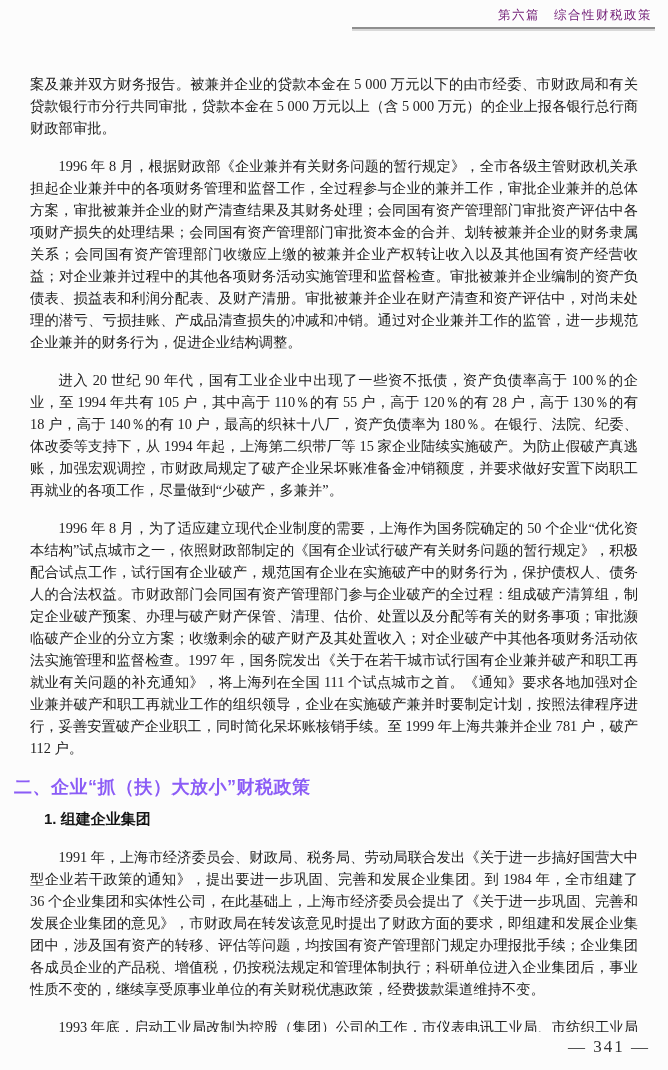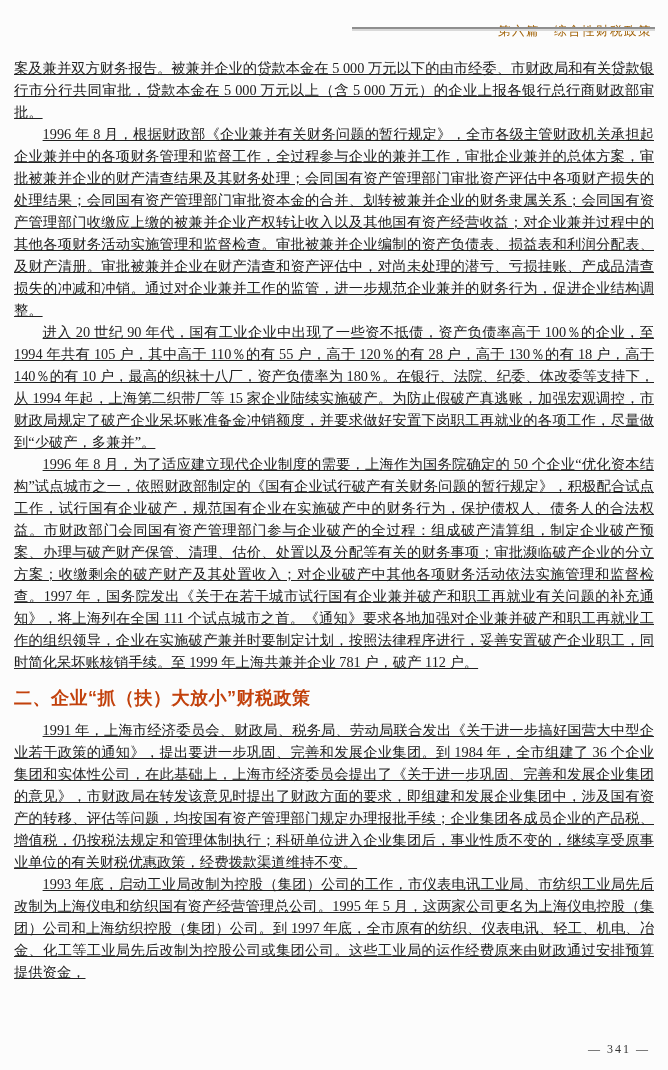--- a/index.html
+++ b/index.html
@@ -13,25 +13,25 @@
   .page {
     position: relative;
     width: 668px;
     height: 1070px;
     background: #fcfcfc;
     font-family: "Liberation Serif", "DejaVu Serif", serif;
     color: #212121;
   }
   .running-header {
     position: absolute;
-    top: 23px;
+    top: 7px;
     right: 16px;
     font-size: 12.5px;
     letter-spacing: 1.5px;
-    color: #a16207;
+    color: #701a75;
     white-space: nowrap;
   }
   .header-rule {
     position: absolute;
     top: 27px;
     left: 352px;
     right: 13px;
     height: 4px;
     background: linear-gradient(to bottom, #8e8e8e 0%, #8e8e8e 48%, #d9d9d9 48%, #d9d9d9 100%);
   }
@@ -41,51 +41,50 @@
     left: 14px;
     width: 640px;
     bottom: 38px;
     overflow: hidden;
     font-size: 14.3px;
     line-height: 22px;
     text-align: justify;
     text-justify: inter-ideograph;
   }
   .body-text p {
-    margin: 0;
+    margin: 16px;
     text-indent: 2em;
-    text-decoration: underline;
   }
   .body-text p.no-indent {
     text-indent: 0;
   }
   .section-heading {
     font-family: "Liberation Sans", "DejaVu Sans", sans-serif;
     font-weight: bold;
     font-size: 18px;
     line-height: 25px;
     letter-spacing: 0.5px;
-    color: #c2410c;
+    color: #8b5cf6;
     margin: 13px 0 8px 0;
     text-indent: 0;
   }
   .sub-heading {
     font-family: "Liberation Sans", "DejaVu Sans", sans-serif;
     font-weight: bold;
     font-size: 15px;
     line-height: 22px;
     color: #151515;
     margin: 3px 0 2px 0;
     text-indent: 2em;
   }
   .page-number {
     position: absolute;
     bottom: 13px;
     right: 18px;
-    font-size: 12px;
+    font-size: 17px;
     letter-spacing: 2px;
     color: #333333;
     white-space: nowrap;
   }
 </style>
 </head>
 <body>
 
 <div class="page">
 
@@ -99,20 +98,21 @@
 
     <p>1996 年 8 月，根据财政部《企业兼并有关财务问题的暂行规定》，全市各级主管财政机关承担起企业兼并中的各项财务管理和监督工作，全过程参与企业的兼并工作，审批企业兼并的总体方案，审批被兼并企业的财产清查结果及其财务处理；会同国有资产管理部门审批资产评估中各项财产损失的处理结果；会同国有资产管理部门审批资本金的合并、划转被兼并企业的财务隶属关系；会同国有资产管理部门收缴应上缴的被兼并企业产权转让收入以及其他国有资产经营收益；对企业兼并过程中的其他各项财务活动实施管理和监督检查。审批被兼并企业编制的资产负债表、损益表和利润分配表、及财产清册。审批被兼并企业在财产清查和资产评估中，对尚未处理的潜亏、亏损挂账、产成品清查损失的冲减和冲销。通过对企业兼并工作的监管，进一步规范企业兼并的财务行为，促进企业结构调整。</p>
 
     <p>进入 20 世纪 90 年代，国有工业企业中出现了一些资不抵债，资产负债率高于 100％的企业，至 1994 年共有 105 户，其中高于 110％的有 55 户，高于 120％的有 28 户，高于 130％的有 18 户，高于 140％的有 10 户，最高的织袜十八厂，资产负债率为 180％。在银行、法院、纪委、体改委等支持下，从 1994 年起，上海第二织带厂等 15 家企业陆续实施破产。为防止假破产真逃账，加强宏观调控，市财政局规定了破产企业呆坏账准备金冲销额度，并要求做好安置下岗职工再就业的各项工作，尽量做到“少破产，多兼并”。</p>
 
     <p>1996 年 8 月，为了适应建立现代企业制度的需要，上海作为国务院确定的 50 个企业“优化资本结构”试点城市之一，依照财政部制定的《国有企业试行破产有关财务问题的暂行规定》，积极配合试点工作，试行国有企业破产，规范国有企业在实施破产中的财务行为，保护债权人、债务人的合法权益。市财政部门会同国有资产管理部门参与企业破产的全过程：组成破产清算组，制定企业破产预案、办理与破产财产保管、清理、估价、处置以及分配等有关的财务事项；审批濒临破产企业的分立方案；收缴剩余的破产财产及其处置收入；对企业破产中其他各项财务活动依法实施管理和监督检查。1997 年，国务院发出《关于在若干城市试行国有企业兼并破产和职工再就业有关问题的补充通知》，将上海列在全国 111 个试点城市之首。《通知》要求各地加强对企业兼并破产和职工再就业工作的组织领导，企业在实施破产兼并时要制定计划，按照法律程序进行，妥善安置破产企业职工，同时简化呆坏账核销手续。至 1999 年上海共兼并企业 781 户，破产 112 户。</p>
 
     <h2 class="section-heading">二、企业“抓（扶）大放小”财税政策</h2>
 
 
+    <h3 class="sub-heading">1. 组建企业集团</h3>
 
     <p>1991 年，上海市经济委员会、财政局、税务局、劳动局联合发出《关于进一步搞好国营大中型企业若干政策的通知》，提出要进一步巩固、完善和发展企业集团。到 1984 年，全市组建了 36 个企业集团和实体性公司，在此基础上，上海市经济委员会提出了《关于进一步巩固、完善和发展企业集团的意见》，市财政局在转发该意见时提出了财政方面的要求，即组建和发展企业集团中，涉及国有资产的转移、评估等问题，均按国有资产管理部门规定办理报批手续；企业集团各成员企业的产品税、增值税，仍按税法规定和管理体制执行；科研单位进入企业集团后，事业性质不变的，继续享受原事业单位的有关财税优惠政策，经费拨款渠道维持不变。</p>
 
     <p>1993 年底，启动工业局改制为控股（集团）公司的工作，市仪表电讯工业局、市纺织工业局先后改制为上海仪电和纺织国有资产经营管理总公司。1995 年 5 月，这两家公司更名为上海仪电控股（集团）公司和上海纺织控股（集团）公司。到 1997 年底，全市原有的纺织、仪表电讯、轻工、机电、冶金、化工等工业局先后改制为控股公司或集团公司。这些工业局的运作经费原来由财政通过安排预算提供资金，</p>
 
   </div>
 
   <div class="page-number">— 341 —</div>
 
 </div>

